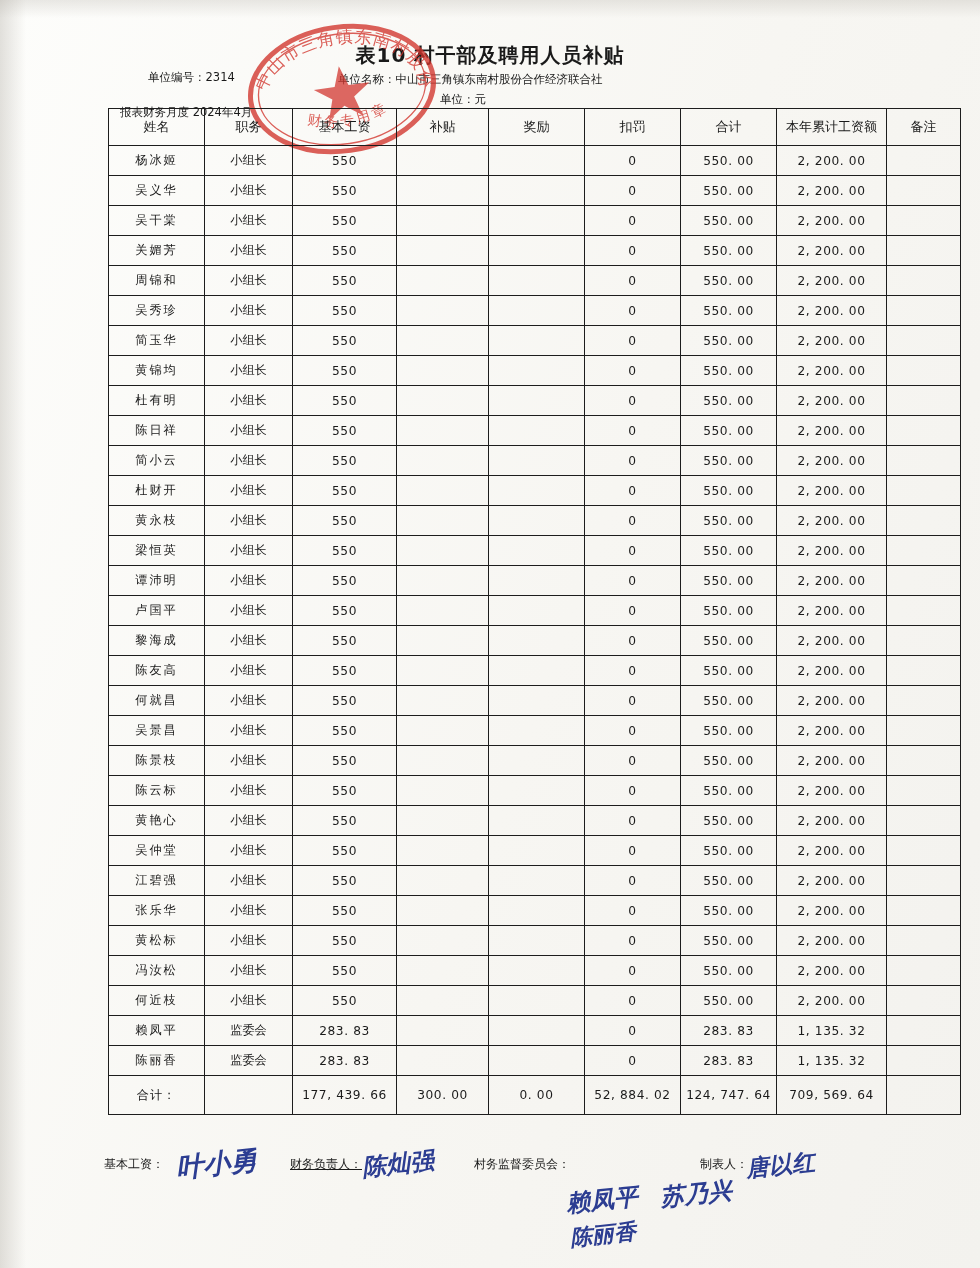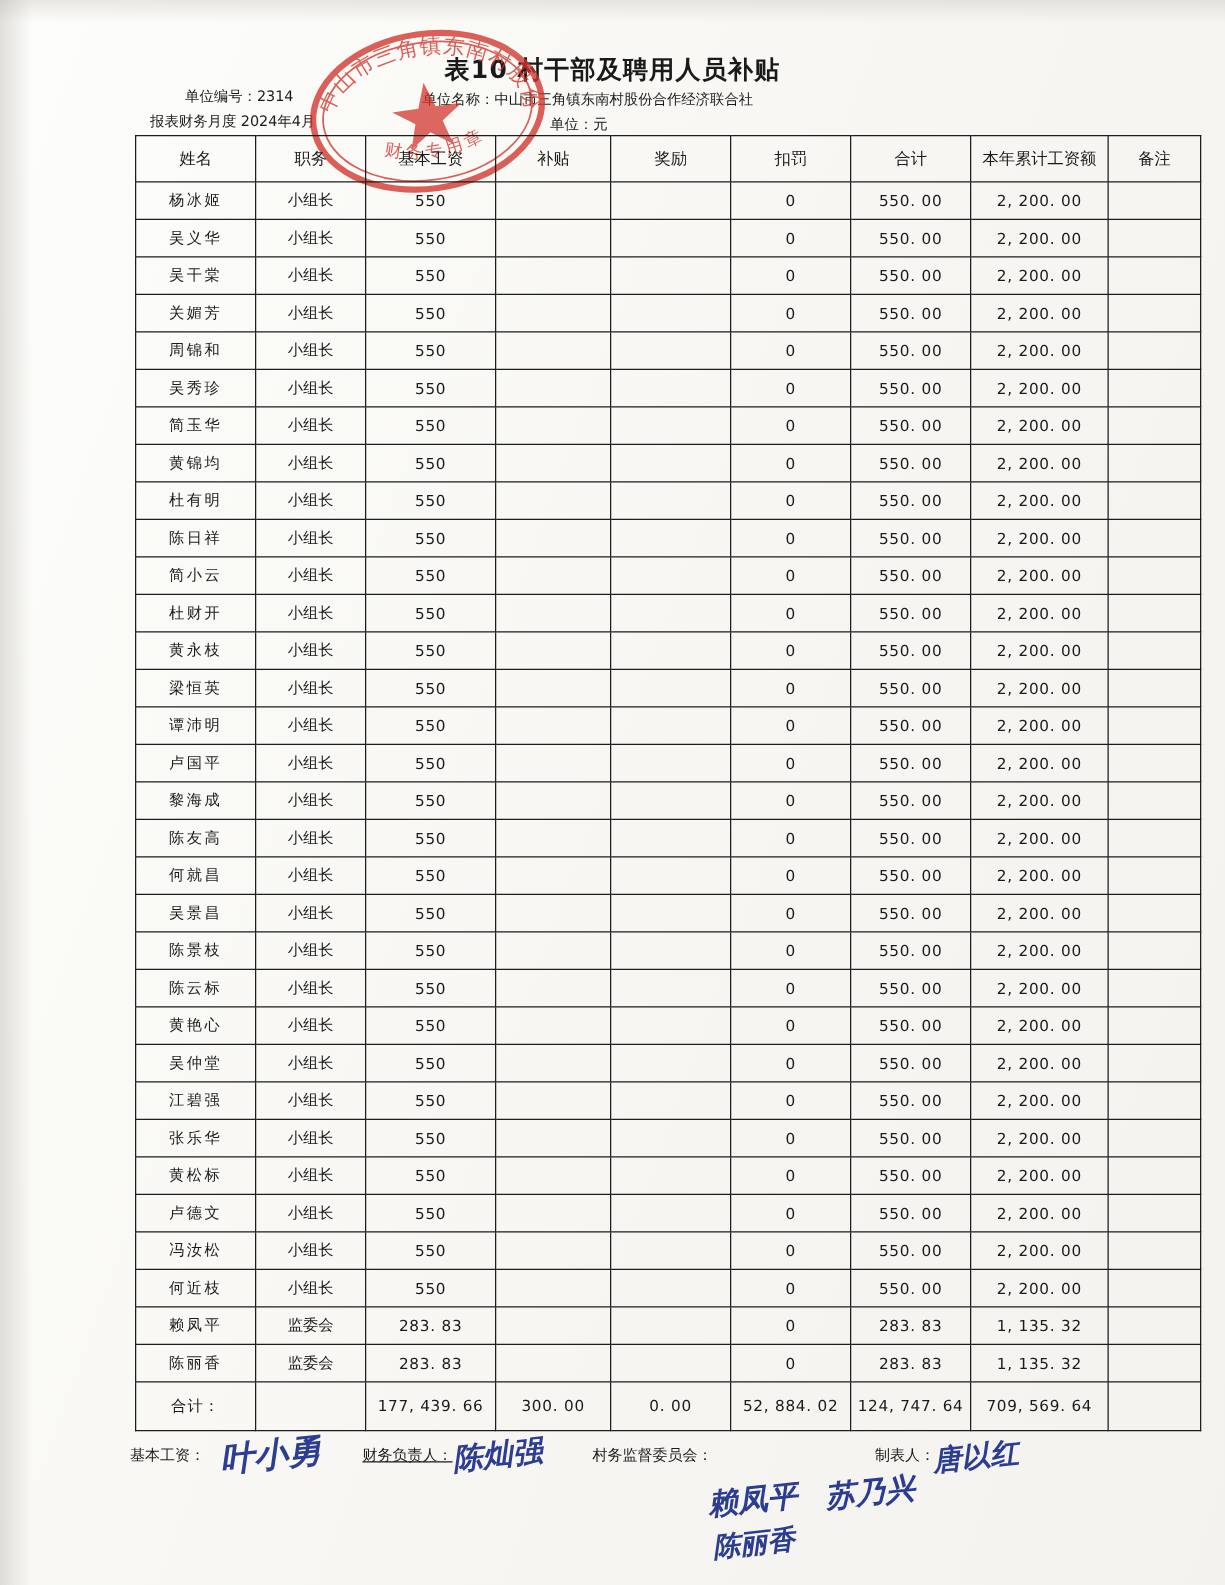--- a/index.html
+++ b/index.html
@@ -32,21 +32,21 @@
     letter-spacing: 1px;
   }
   .meta-row {
     position: absolute;
     font-size: 11.5px;
     white-space: nowrap;
     text-align: center;
   }
   .meta-unit-no { top: 70px; left: 148px; }
   .meta-unit-name { top: 72px; left: 338px; font-family: Liberation Mono, monospace; }
-  .meta-month { top: 90px; left: 120px; }
+  .meta-month { top: 105px; left: 120px; }
   .meta-currency { top: 92px; left: 440px; }
 
   
   .seal {
     position: absolute;
     left: 232px;
     top: 18px;
     width: 220px;
     height: 142px;
     pointer-events: none;
@@ -494,31 +494,20 @@
             <td class="post">小组长</td>
             <td class="num">550</td>
             <td class="num"></td>
             <td class="num"></td>
             <td class="num">0</td>
             <td class="num">550. 00</td>
             <td class="num">2, 200. 00</td>
             <td class="note"></td>
           </tr>
           <tr>
-            <td class="name">卢德文</td>
-            <td class="post">小组长</td>
-            <td class="num">550</td>
-            <td class="num"></td>
-            <td class="num"></td>
-            <td class="num">0</td>
-            <td class="num">550. 00</td>
-            <td class="num">2, 200. 00</td>
-            <td class="note"></td>
-          </tr>
-          <tr>
             <td class="name">冯汝松</td>
             <td class="post">小组长</td>
             <td class="num">550</td>
             <td class="num"></td>
             <td class="num"></td>
             <td class="num">0</td>
             <td class="num">550. 00</td>
             <td class="num">2, 200. 00</td>
             <td class="note"></td>
           </tr>

